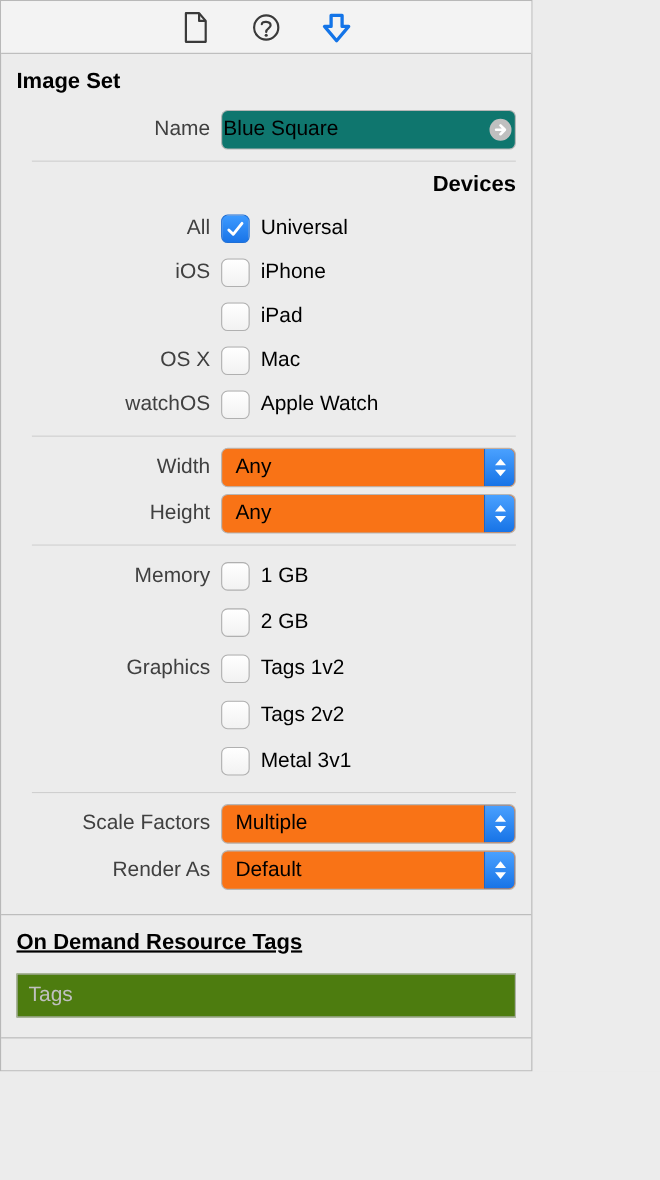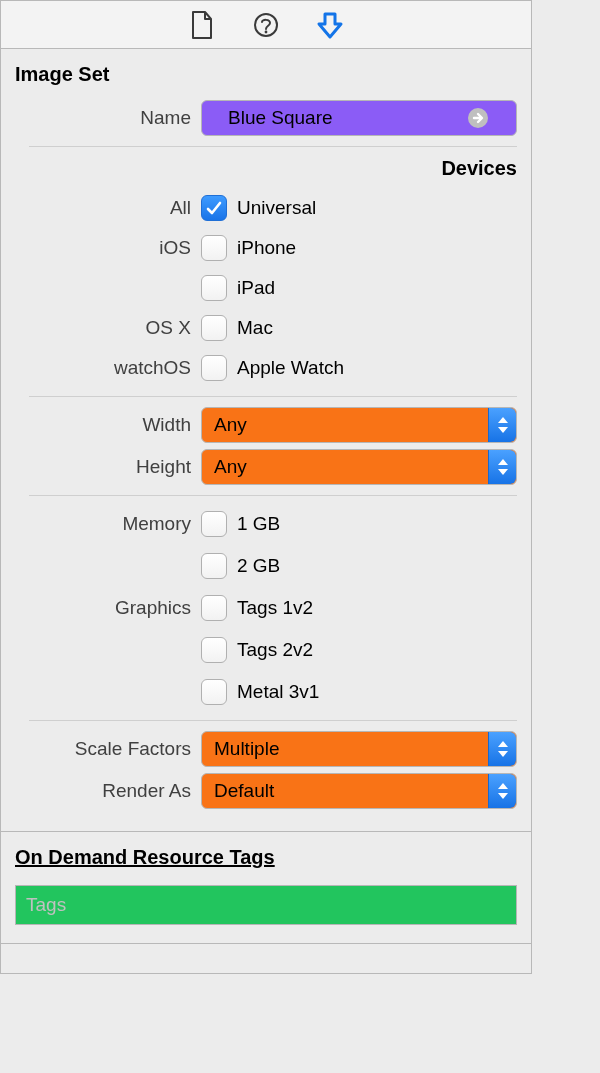--- a/index.html
+++ b/index.html
@@ -4,21 +4,21 @@
 <style>
   * { box-sizing: border-box; }
   html, body {
     margin: 0; padding: 0;
     font-family: -apple-system, "Helvetica Neue", Helvetica, Arial, sans-serif;
     font-size: 19px;
     color: #000;
     background: #ececec;
   }
   .panel {
-    width: 532px;
+    width: 484px;
     border: 1px solid #b8b8b8;
     background: #ececec;
   }
   .toolbar {
     height: 48px;
     border-bottom: 1px solid #b8b8b8;
     display: flex;
     align-items: center;
     justify-content: center;
     gap: 30px;
@@ -52,26 +52,26 @@
     font-size: 19px;
   }
   .ctrl-col {
     flex: 1;
     display: flex;
     align-items: center;
   }
   .text-field {
     flex: 1;
     height: 36px;
-    background: #8b5cf6;
+    background: #0f766e;
     border: 1px solid #b6b6b6;
     border-radius: 6px;
     display: flex;
     align-items: center;
-    padding: 0 26px;
+    padding: 0 1px;
     position: relative;
   }
   .text-field .value {
     flex: 1;
     font-size: 19px;
   }
   .text-field .arrow-btn {
     width: 24px; height: 24px;
     display: flex; align-items: center; justify-content: center;
     cursor: pointer;
@@ -146,21 +146,21 @@
     border-top: 1px solid #b8b8b8;
     margin-top: 8px;
   }
   .tags-section {
     padding: 10px 14px 18px 14px;
     text-decoration: underline;
   }
   .tags-input {
     margin-top: 10px;
     height: 40px;
-    background: #22c55e;
+    background: #4d7c0f;
     border: 1px solid #b6b6b6;
     border-radius: 0;
     width: 100%;
     padding: 0 10px;
     font-size: 19px;
     color: #000;
   }
   .tags-input::placeholder { color: #c0c0c0; }
   .bottom-space { height: 30px; border-top: 1px solid #b8b8b8; }
   .devices-rows .row { min-height: 36px; margin: 4px 0; }

